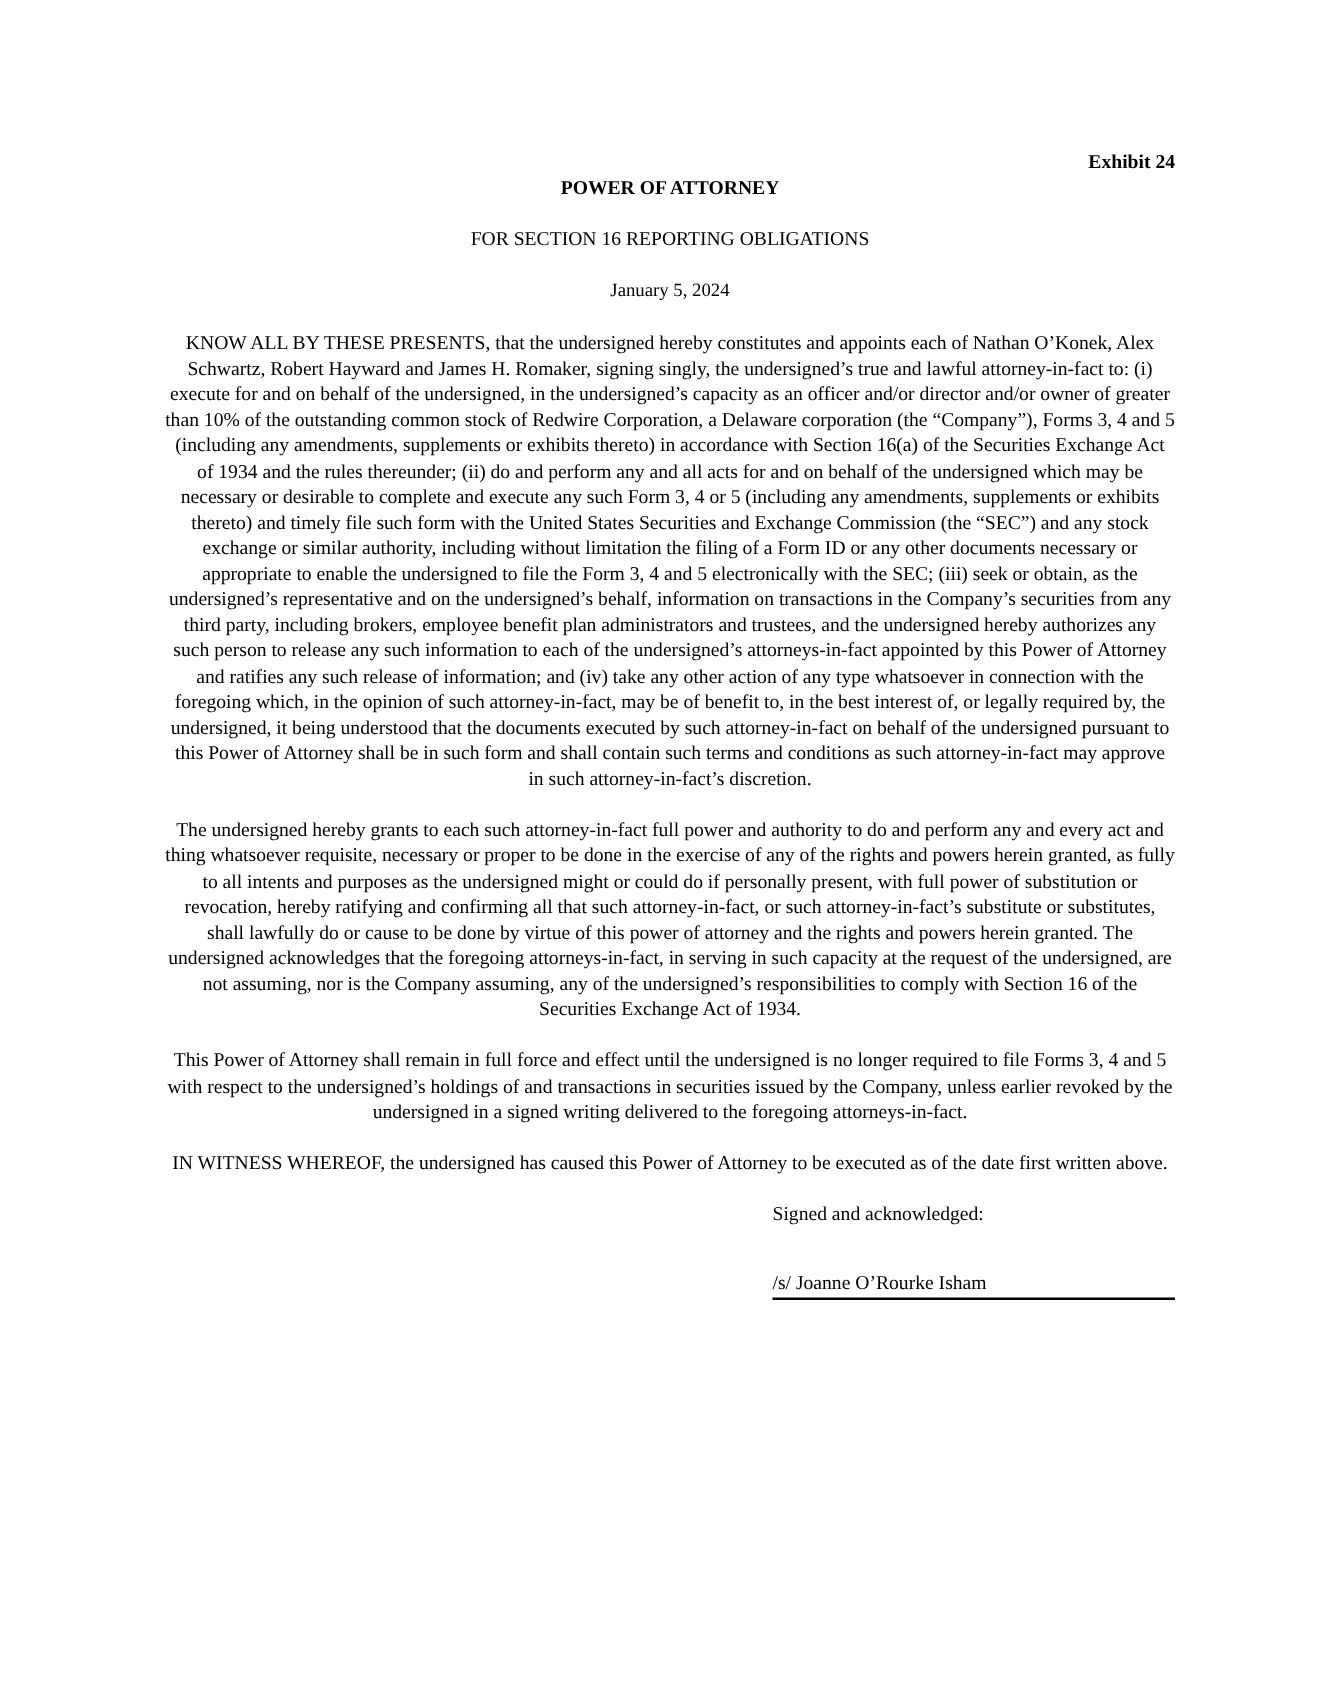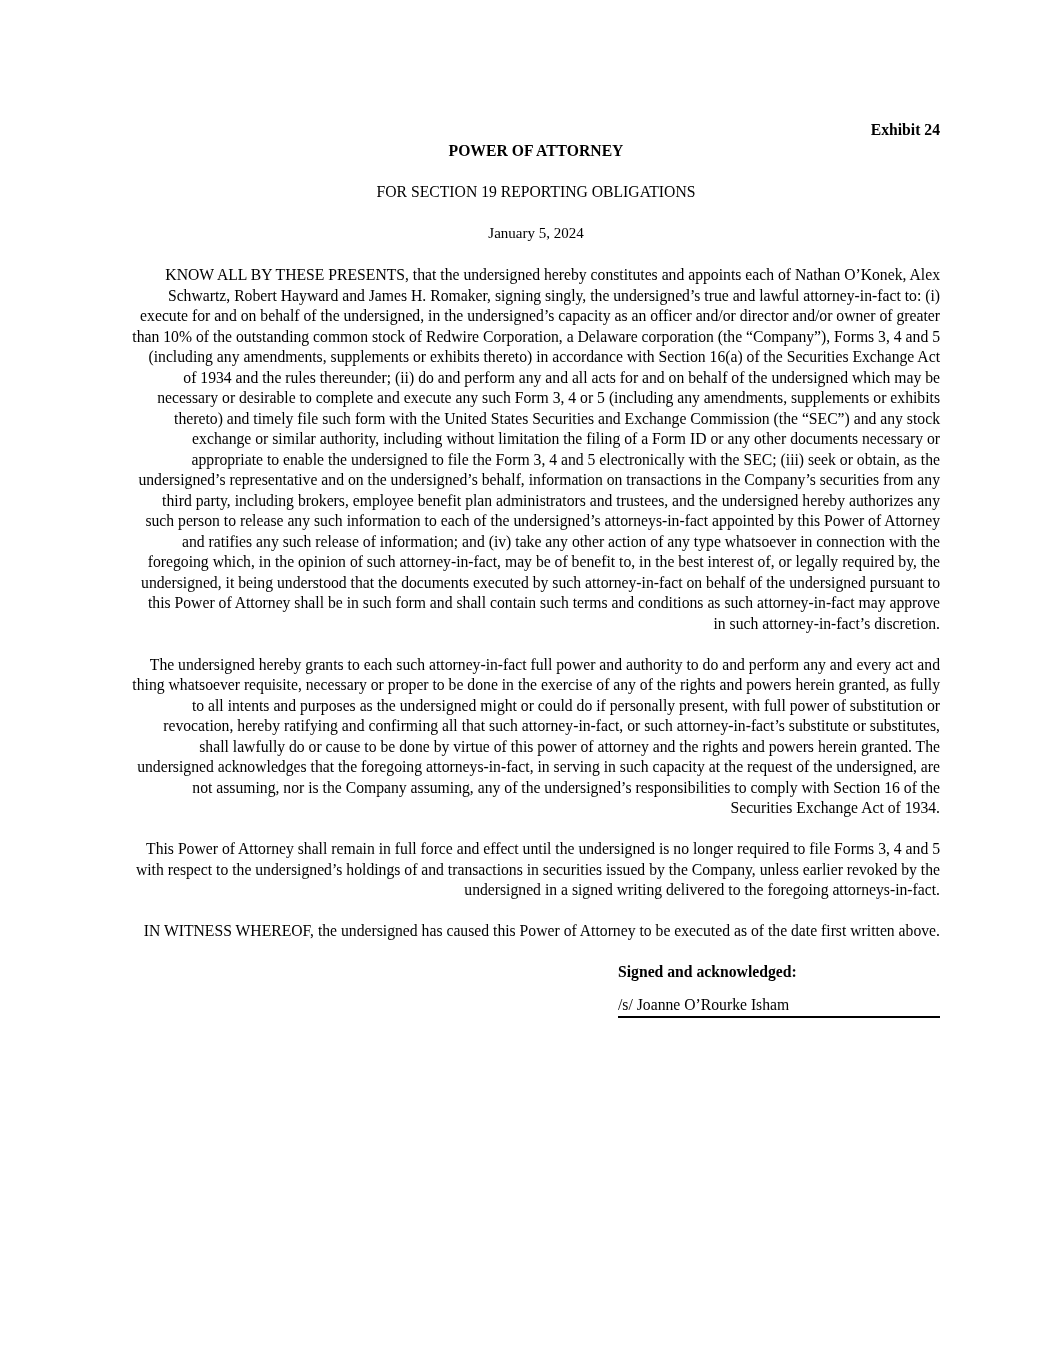--- a/index.html
+++ b/index.html
@@ -44,50 +44,49 @@
   .doc-date {
     text-align: center;
     font-size: 15px;
     line-height: 20.5px;
     margin-top: 20.5px;
   }
   p.para {
     font-size: 15.7px;
     line-height: 20.5px;
     margin: 20.5px 0 0 0;
-    text-align: right;
+    text-align: center;
   }
   p.para:first-of-type {
     margin-top: 22px;
   }
   .sig-block {
     margin-top: 20.5px;
     margin-left: 486px;
     width: 322px;
     font-size: 15.7px;
     line-height: 20.5px;
   }
   .sig-label {
-    margin-bottom: 12px;
-    font-weight: bold;
+    margin-bottom: 34px;
   }
   .sig-name {
     border-bottom: 2.5px solid #000000;
     padding-bottom: 1px;
   }
 </style>
 </head>
 <body>
 
 <div class="page">
   <div class="exhibit">Exhibit 24</div>
 
   <div class="doc-title">POWER OF ATTORNEY</div>
 
-  <div class="doc-subtitle">FOR SECTION 19 REPORTING OBLIGATIONS</div>
+  <div class="doc-subtitle">FOR SECTION 16 REPORTING OBLIGATIONS</div>
 
   <div class="doc-date">January 5, 2024</div>
 
   <p class="para">KNOW ALL BY THESE PRESENTS, that the undersigned hereby constitutes and appoints each of Nathan O’Konek, Alex Schwartz, Robert Hayward and James H. Romaker, signing singly, the undersigned’s true and lawful attorney-in-fact to: (i) execute for and on behalf of the undersigned, in the undersigned’s capacity as an officer and/or director and/or owner of greater than 10% of the outstanding common stock of Redwire Corporation, a Delaware corporation (the “Company”), Forms 3, 4 and 5 (including any amendments, supplements or exhibits thereto) in accordance with Section 16(a) of the Securities Exchange Act of 1934 and the rules thereunder; (ii) do and perform any and all acts for and on behalf of the undersigned which may be necessary or desirable to complete and execute any such Form 3, 4 or 5 (including any amendments, supplements or exhibits thereto) and timely file such form with the United States Securities and Exchange Commission (the “SEC”) and any stock exchange or similar authority, including without limitation the filing of a Form ID or any other documents necessary or appropriate to enable the undersigned to file the Form 3, 4 and 5 electronically with the SEC; (iii) seek or obtain, as the undersigned’s representative and on the undersigned’s behalf, information on transactions in the Company’s securities from any third party, including brokers, employee benefit plan administrators and trustees, and the undersigned hereby authorizes any such person to release any such information to each of the undersigned’s attorneys-in-fact appointed by this Power of Attorney and ratifies any such release of information; and (iv) take any other action of any type whatsoever in connection with the foregoing which, in the opinion of such attorney-in-fact, may be of benefit to, in the best interest of, or legally required by, the undersigned, it being understood that the documents executed by such attorney-in-fact on behalf of the undersigned pursuant to this Power of Attorney shall be in such form and shall contain such terms and conditions as such attorney-in-fact may approve in such attorney-in-fact’s discretion.</p>
 
   <p class="para">The undersigned hereby grants to each such attorney-in-fact full power and authority to do and perform any and every act and thing whatsoever requisite, necessary or proper to be done in the exercise of any of the rights and powers herein granted, as fully to all intents and purposes as the undersigned might or could do if personally present, with full power of substitution or revocation, hereby ratifying and confirming all that such attorney-in-fact, or such attorney-in-fact’s substitute or substitutes, shall lawfully do or cause to be done by virtue of this power of attorney and the rights and powers herein granted. The undersigned acknowledges that the foregoing attorneys-in-fact, in serving in such capacity at the request of the undersigned, are not assuming, nor is the Company assuming, any of the undersigned’s responsibilities to comply with Section 16 of the Securities Exchange Act of 1934.</p>
 
   <p class="para">This Power of Attorney shall remain in full force and effect until the undersigned is no longer required to file Forms 3, 4 and 5 with respect to the undersigned’s holdings of and transactions in securities issued by the Company, unless earlier revoked by the undersigned in a signed writing delivered to the foregoing attorneys-in-fact.</p>
 
   <p class="para">IN WITNESS WHEREOF, the undersigned has caused this Power of Attorney to be executed as of the date first written above.</p>

